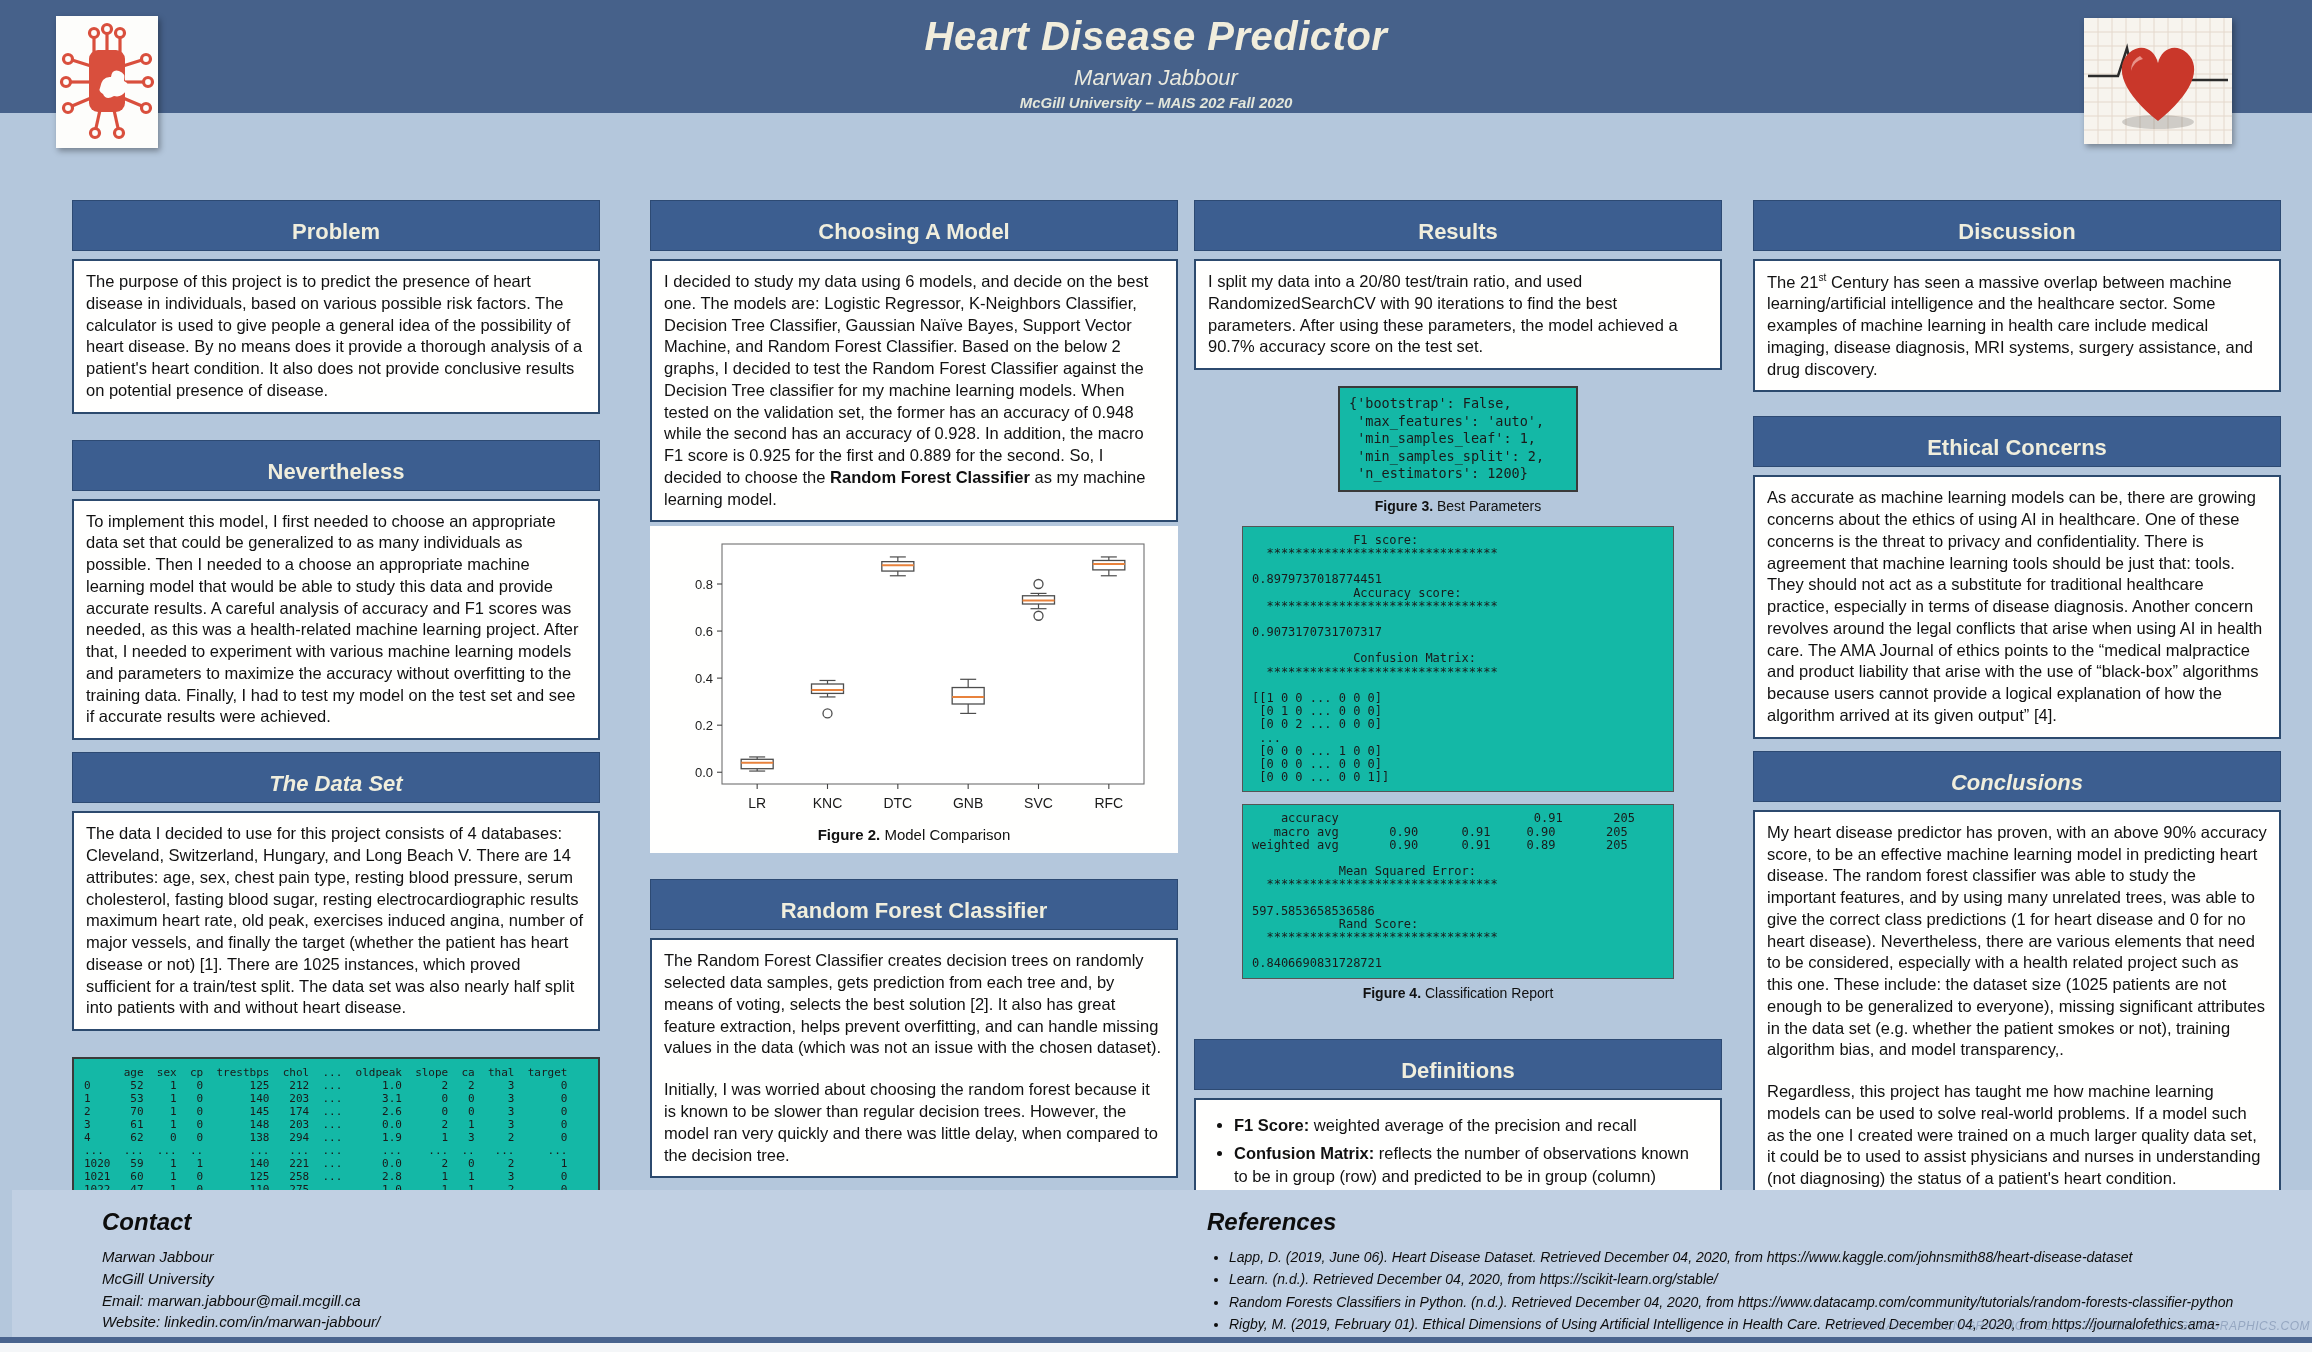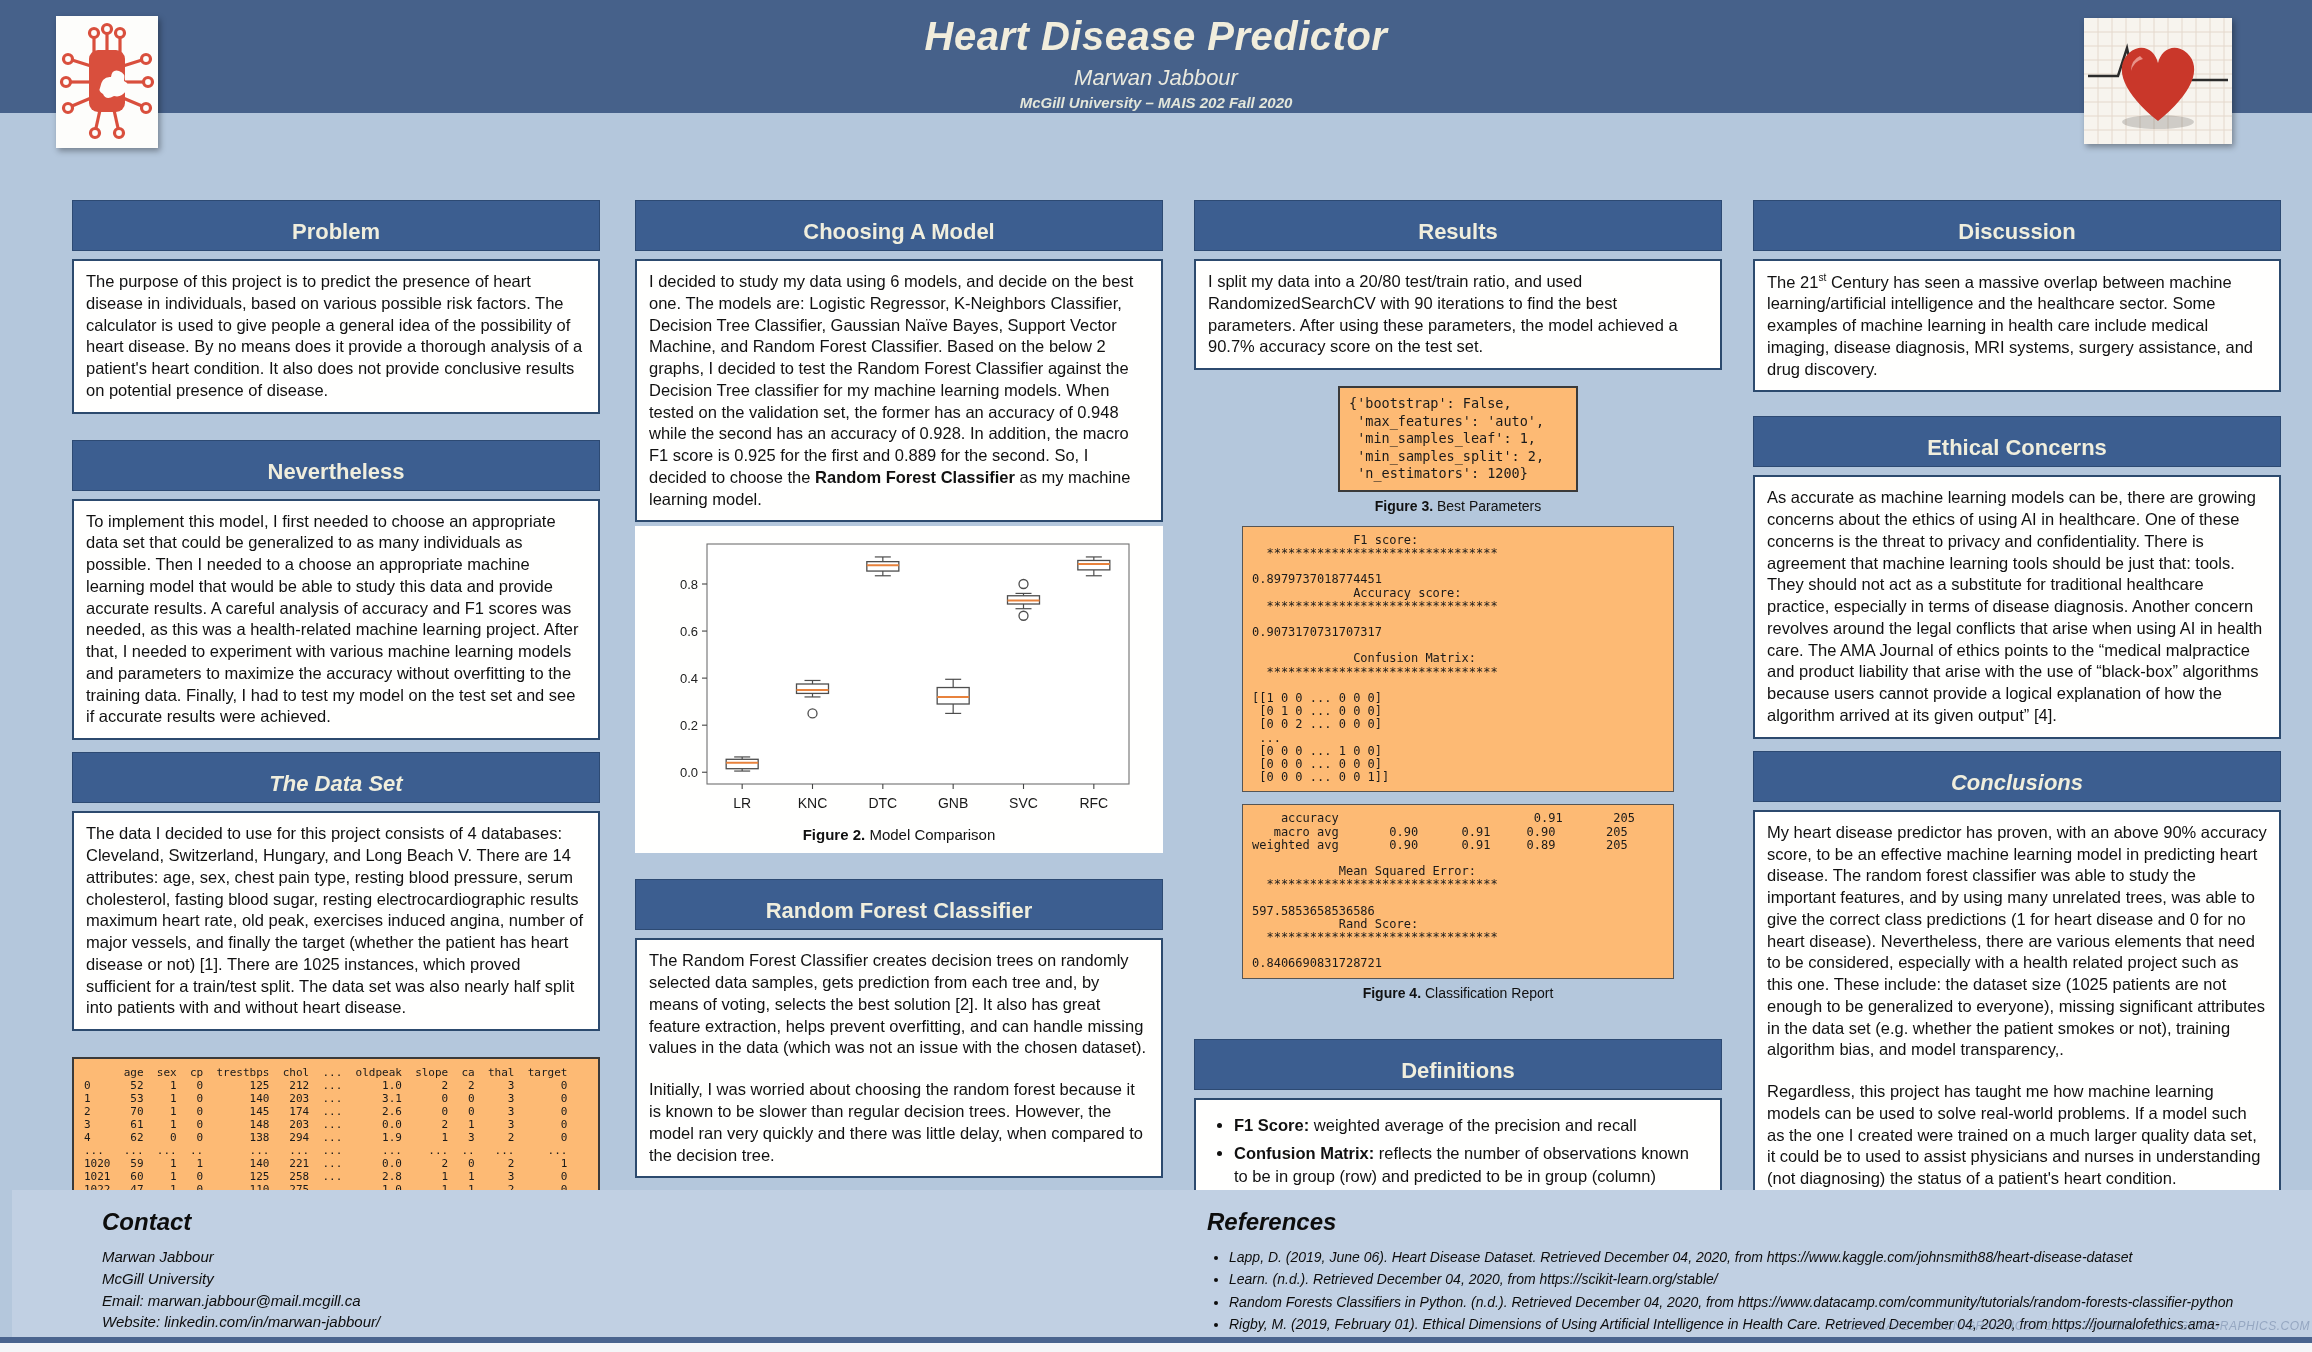--- a/index.html
+++ b/index.html
@@ -28,39 +28,39 @@
   .poster-author { font-size: 22px; margin-top: 6px; color: #e9e9de; }
   .poster-affiliation { font-size: 15px; font-weight: bold; margin-top: 3px; color: #e3e6da; }
   .logo-box {
     position: absolute; background: #fdfdfb; box-shadow: 2px 3px 6px rgba(0,0,0,0.35);
   }
   #logo-left { top: 16px; left: 56px; width: 102px; height: 132px; }
   #logo-right { top: 18px; left: 2084px; width: 148px; height: 126px; }
   
   .col { position: absolute; top: 200px; width: 528px; }
   #col1 { left: 72px; }
-  #col2 { left: 635px; border-radius: 7px; }
+  #col2 { left: 650px; border-radius: 7px; }
   #col3 { left: 1194px; }
   #col4 { left: 1753px; }
   .sec-head {
     background: #3c5e90; border: 1px solid #2d4a73;
     color: #f0eedd; font-size: 22px; font-weight: bold;
     text-align: center; padding: 18px 0 5px 0;
   }
   .sec-box {
     background: #fffffe; border: 2px solid #2c4a6e;
     margin-top: 8px; padding: 10px 12px;
     font-size: 16.5px; line-height: 1.32; color: #111;
   }
   .gap-lg { margin-top: 26px; }
   .gap-md { margin-top: 12px; font-style: italic; }
   .caption { text-align: center; font-size: 15px; color: #111; margin-top: 6px; }
   .mono {
     font-family: "DejaVu Sans Mono", "Liberation Mono", monospace;
-    white-space: pre; background: #fdba74; color: #1a1a1a;
+    white-space: pre; background: #14b8a6; color: #1a1a1a;
   }
   #fig1-box {
     border: 2px solid #3a3a3a; margin-top: 26px;
     padding: 8px 10px; font-size: 11px; line-height: 1.18;
   }
   #fig3-box {
     border: 2px solid #3a3a3a; width: 240px; margin: 16px auto 0 auto;
     padding: 7px 9px; font-size: 13.5px; line-height: 1.3;
   }
   #fig4a-box, #fig4b-box {

